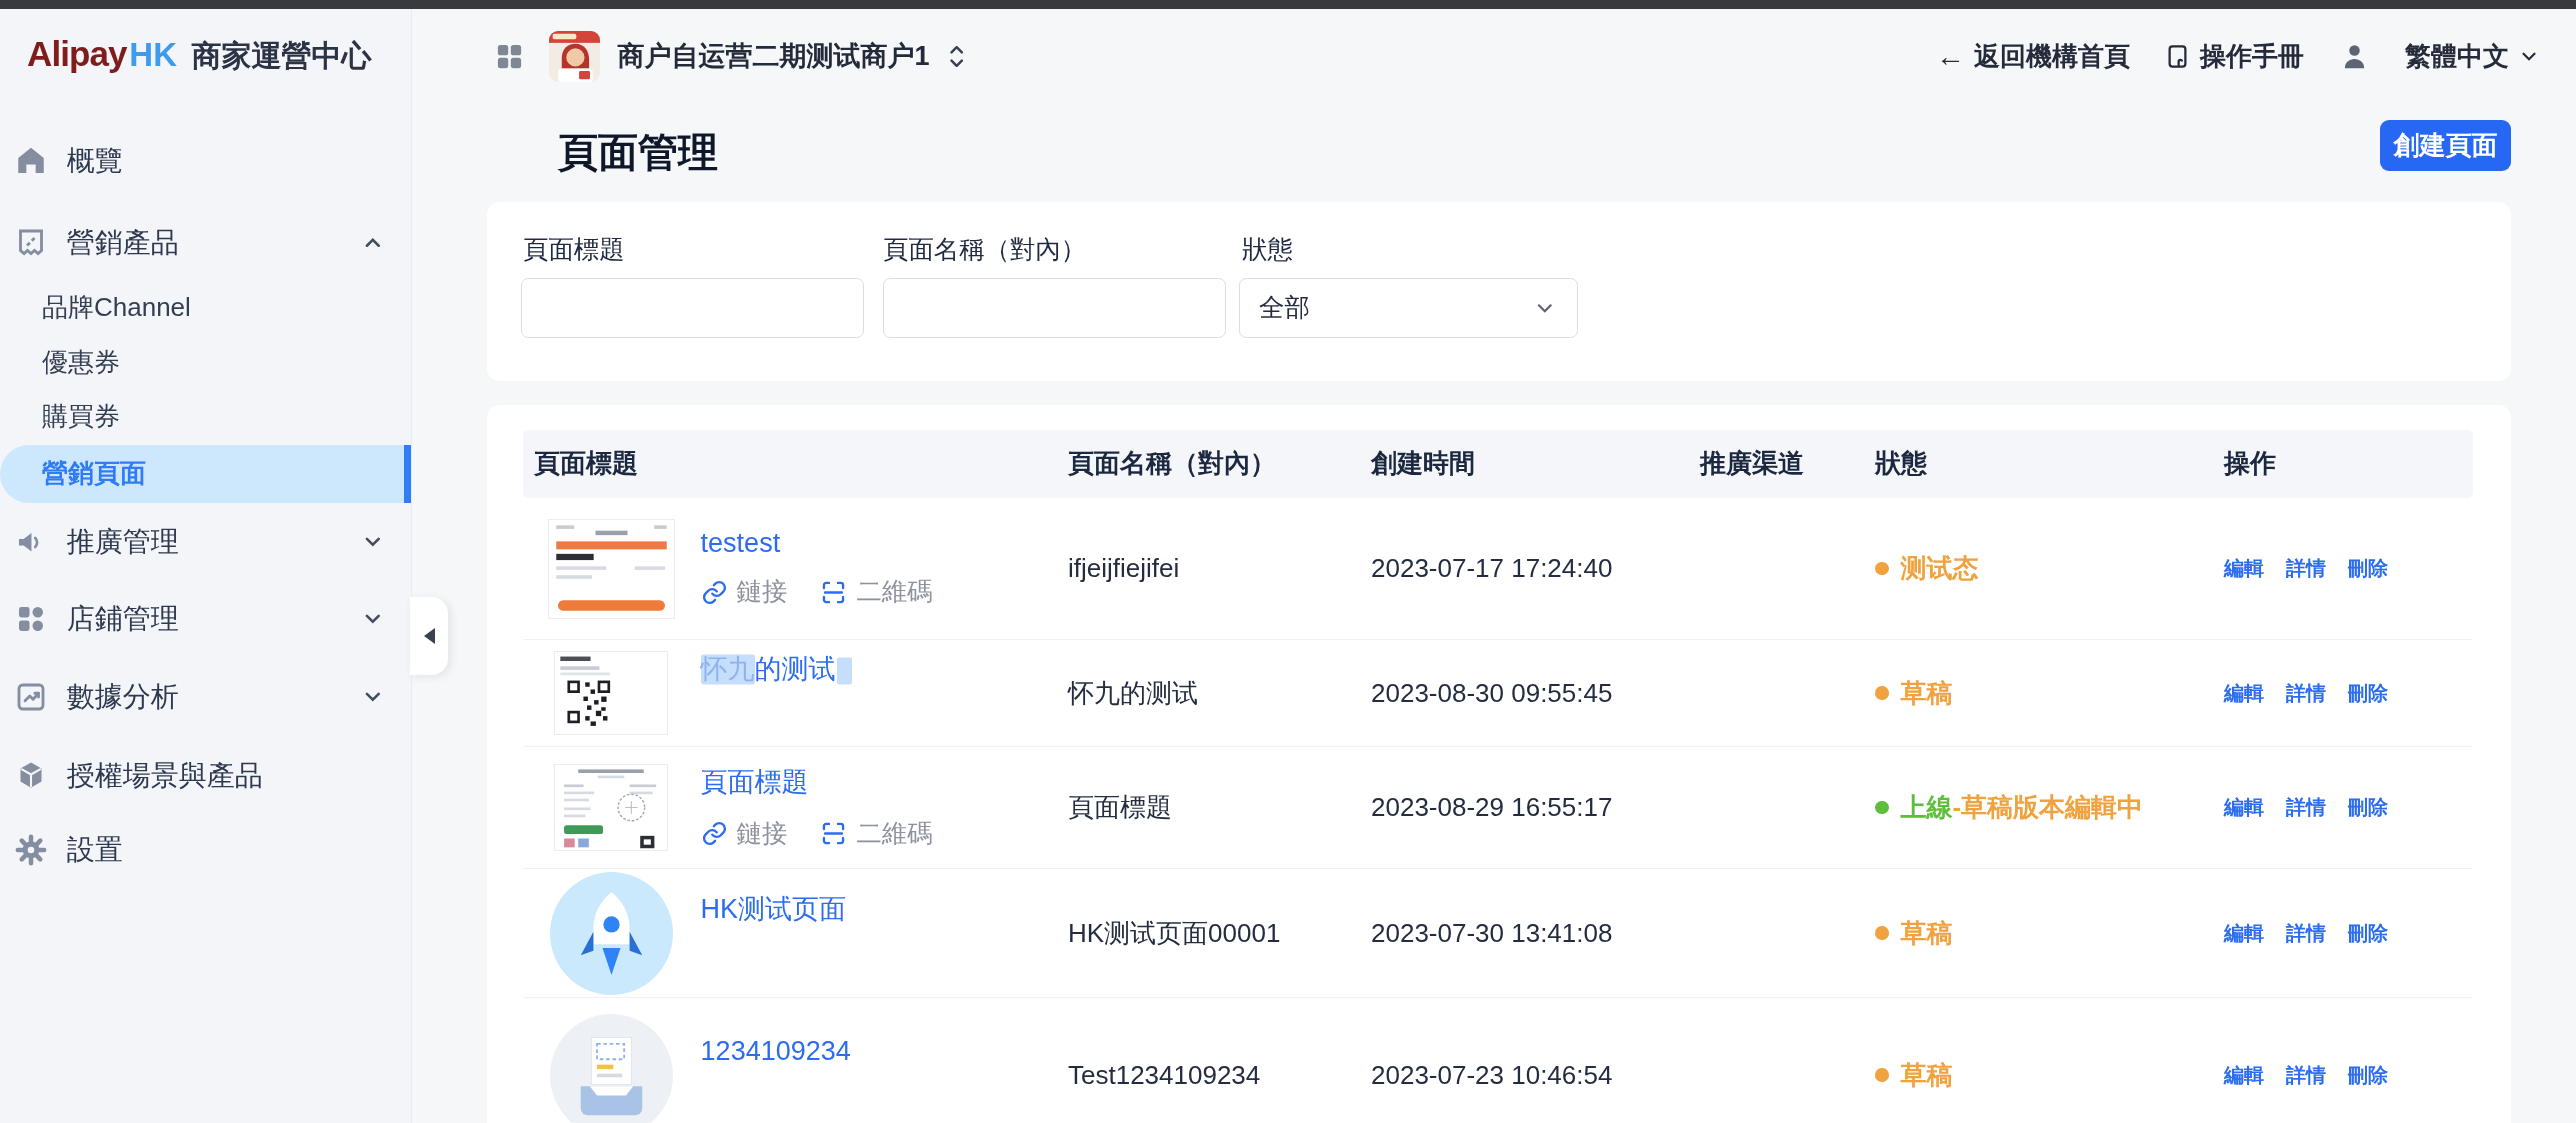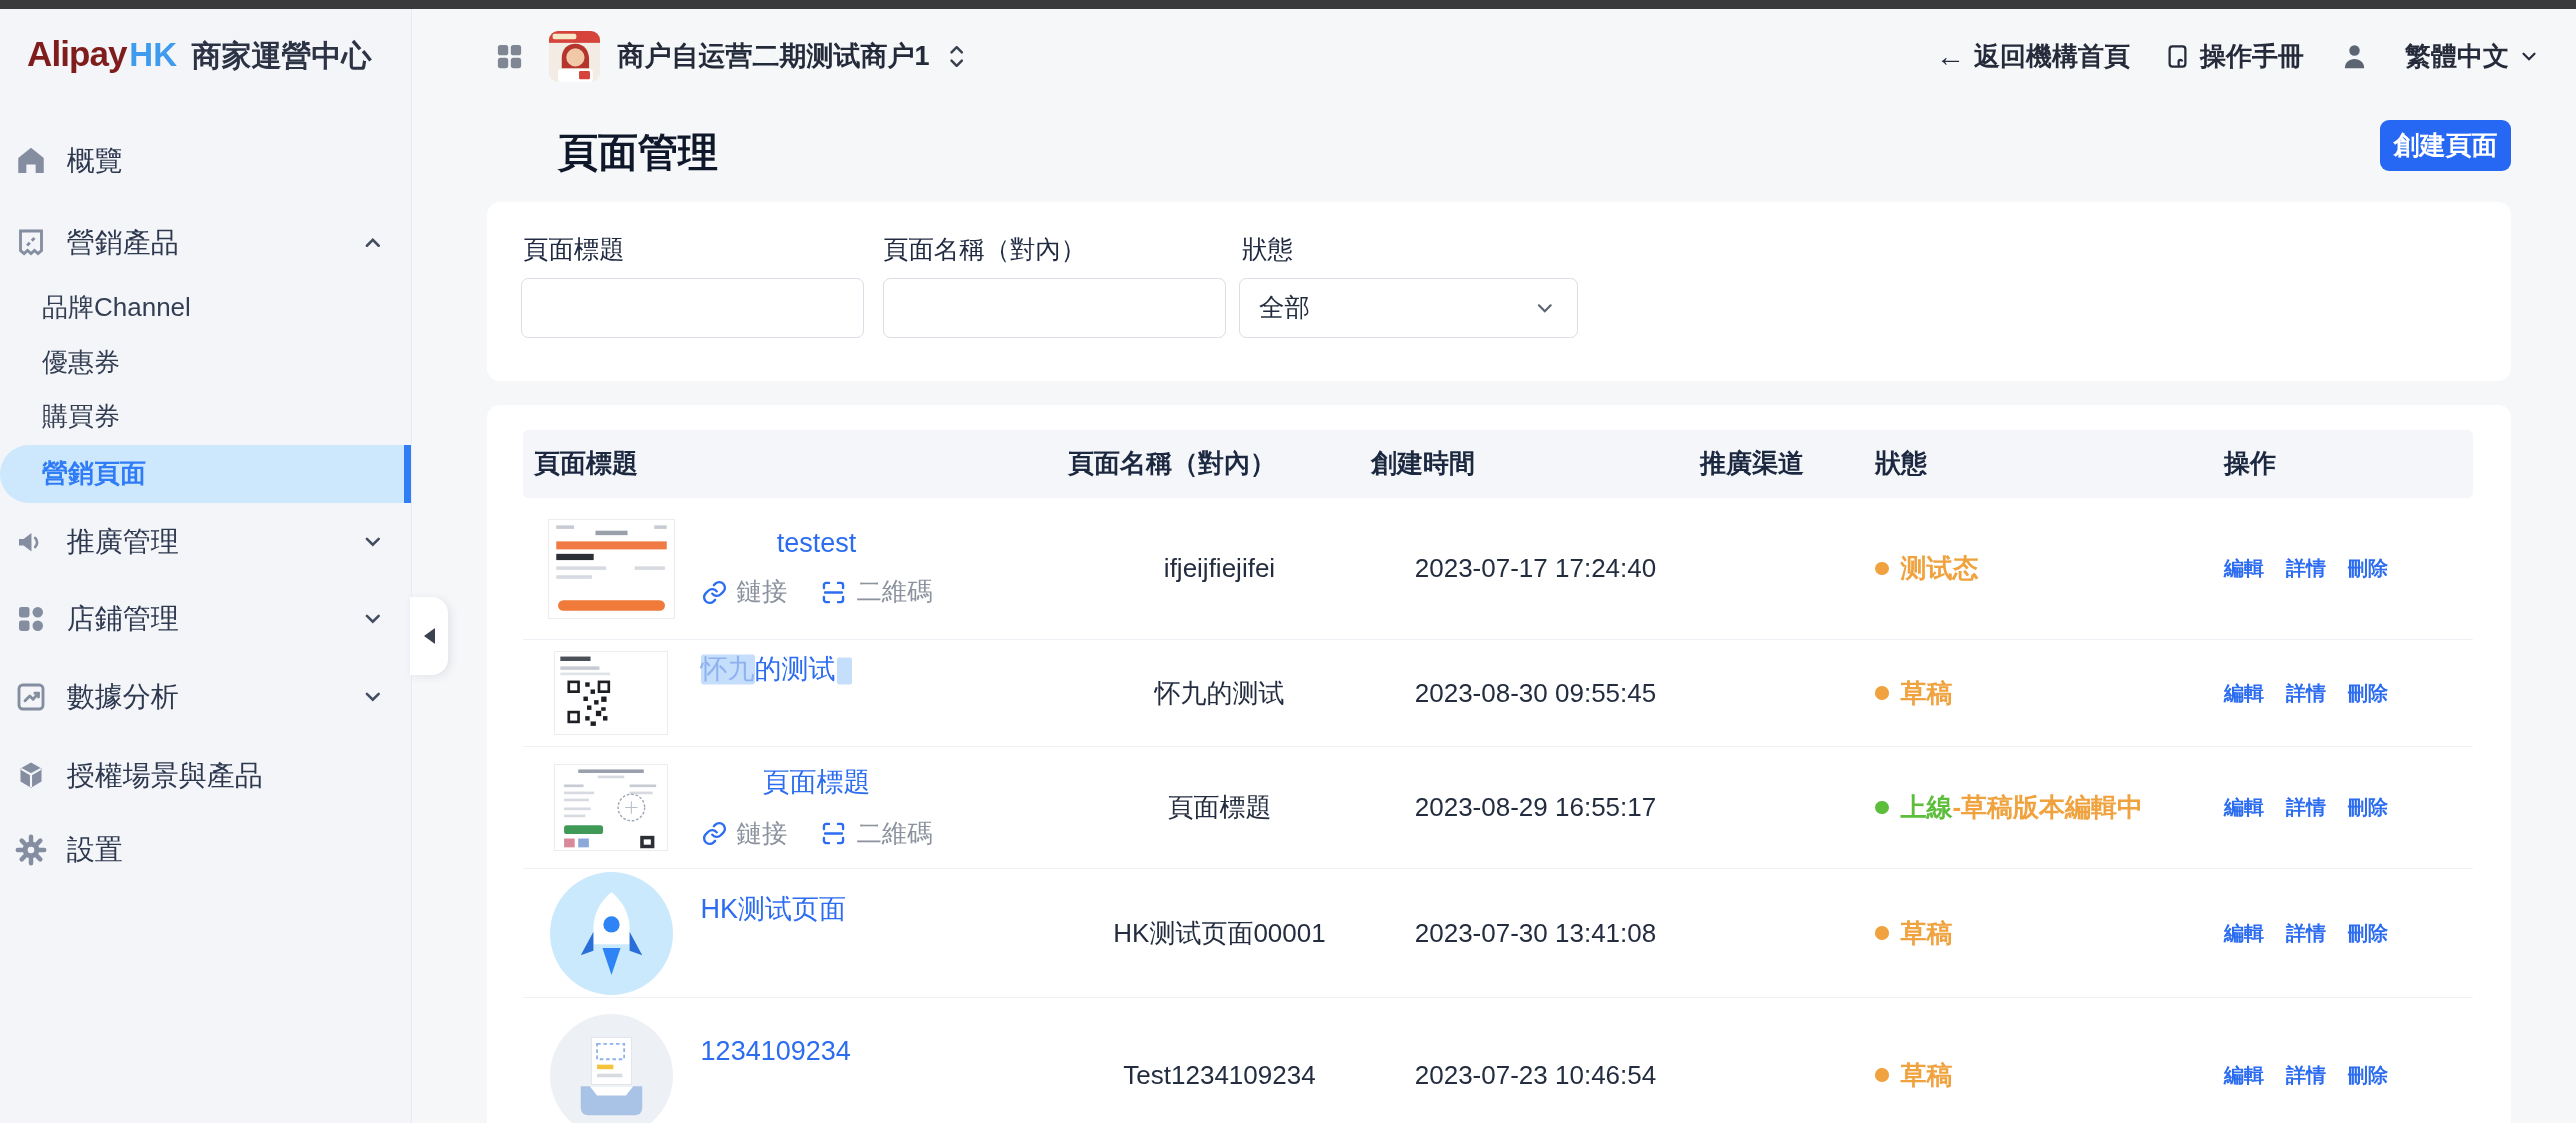--- a/index.html
+++ b/index.html
@@ -54,21 +54,21 @@
   .f-input { position:absolute; top:76px; height:60px; background:#fff; border:1.8px solid #d8dde6; border-radius:7.3px; font-size:25.4px; padding:0 18px; color:#232d3f; }
   .f-select { position:absolute; top:76px; height:60px; background:#fff; border:1.8px solid #d8dde6; border-radius:7.3px; display:flex; align-items:center; justify-content:space-between; padding:0 20px 0 19px; cursor:pointer; }
   .f-select .val { font-size:25.4px; color:#232d3f; }
   .f-select .chevsm { width:23.6px; height:23.6px; }
 
   .table-card { position:absolute; left:487px; top:405px; width:2024px; height:737px; background:#fff; border-radius:12.7px 12.7px 0 0; overflow:hidden; }
   .thead { position:absolute; left:36px; top:24.5px; width:1950px; height:68px; background:#f4f6fa; border-radius:5.4px;
     display:grid; grid-template-columns:534px 303px 329px 175px 349px 1fr; align-items:center; padding-left:11px; }
   .thead .th { font-size:26px; font-weight:700; color:#1c2840; white-space:nowrap; }
   .rows { position:absolute; left:36px; top:93px; width:1950px; }
-  .trow { display:grid; grid-template-columns:534px 303px 329px 175px 349px 1fr; align-items:center; padding-left:11px; border-bottom:1.8px solid #eef1f5;text-align:center; }
+  .trow { display:grid; grid-template-columns:534px 303px 329px 175px 349px 1fr; align-items:center; padding-left:11px; border-bottom:1.8px solid #eef1f5; }
   .trow:last-child { border-bottom:none; }
   .cell { font-size:26px; color:#232d3f; white-space:nowrap; }
 
   .c1 { display:flex; align-items:center; padding-left:13.6px; }
   .thumbwrap { width:127px; flex:0 0 127px; display:flex; justify-content:center; }
   .titleblock { margin-left:26px; display:flex; flex-direction:column; }
   .row-title { font-size:27px; color:#2b6cf0; font-weight:500; text-decoration:none; cursor:pointer; white-space:nowrap; }
   .lift { transform:translateY(-23.6px); }
   .share-row { display:flex; align-items:center; margin-top:16.3px; }
   .share-item { display:flex; align-items:center; cursor:pointer; }

